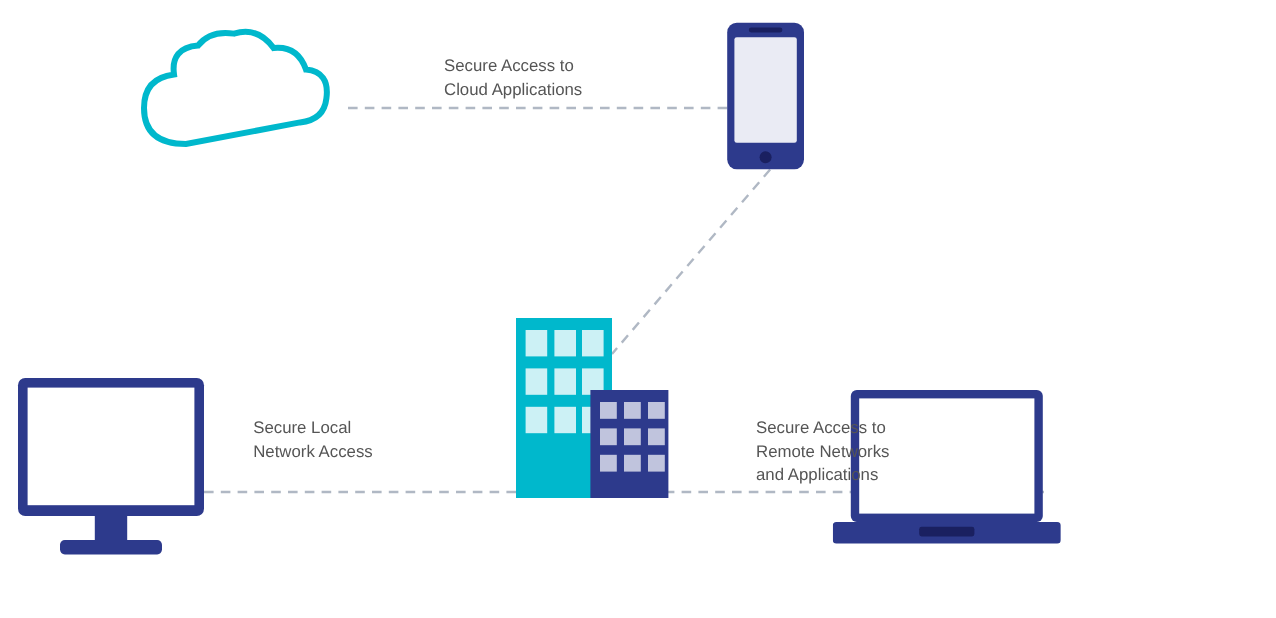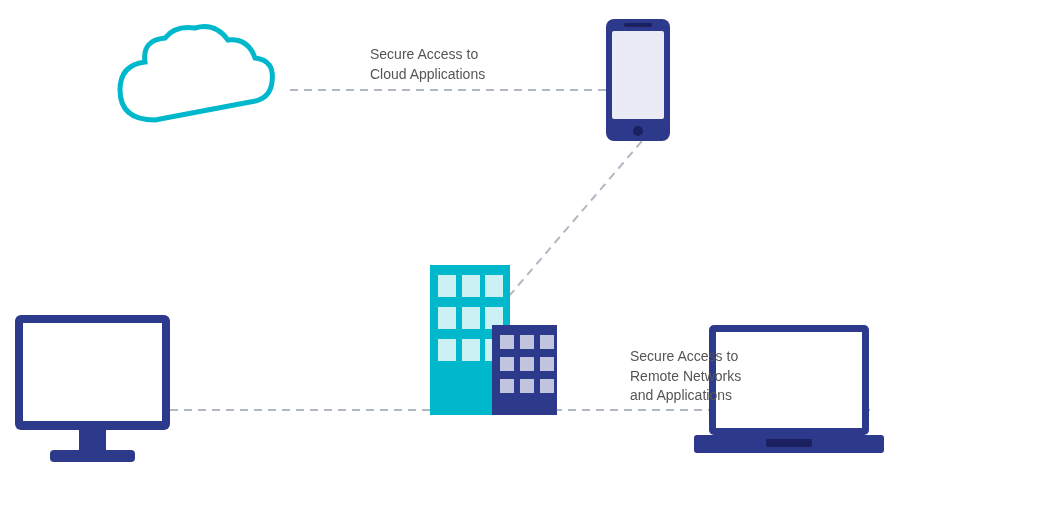--- a/index.html
+++ b/index.html
@@ -162,20 +162,24 @@
       <rect x="5" y="5" width="155" height="115" rx="6" ry="6" fill="#2d3a8c"></rect>
 
       <rect x="13" y="13" width="139" height="98" fill="white"></rect>
 
       <rect x="69" y="120" width="27" height="22" fill="#2d3a8c"></rect>
 
       <rect x="40" y="140" width="85" height="12" rx="4" ry="4" fill="#2d3a8c"></rect>
     </svg>
   </div>
 
+  <div class="label label-local">
+    <span style="white-space:pre-line; font-size:14px; color:#555;">Secure Local
+Network Access</span>
+  </div>
 
   <div class="laptop-container">
     <svg width="190" height="155" viewBox="0 0 190 155">
 
       <rect x="15" y="5" width="160" height="110" rx="5" ry="5" fill="#2d3a8c"></rect>
 
       <rect x="22" y="12" width="146" height="96" fill="white"></rect>
 
       <rect x="0" y="115" width="190" height="18" rx="3" ry="3" fill="#2d3a8c"></rect>
 

